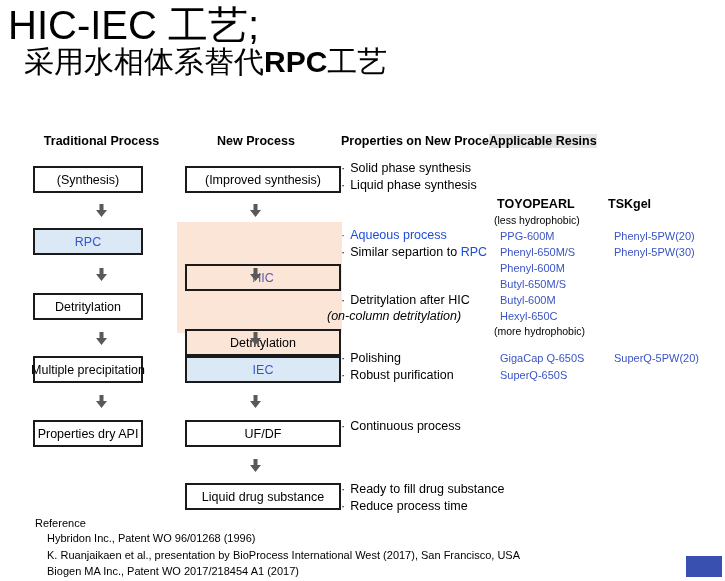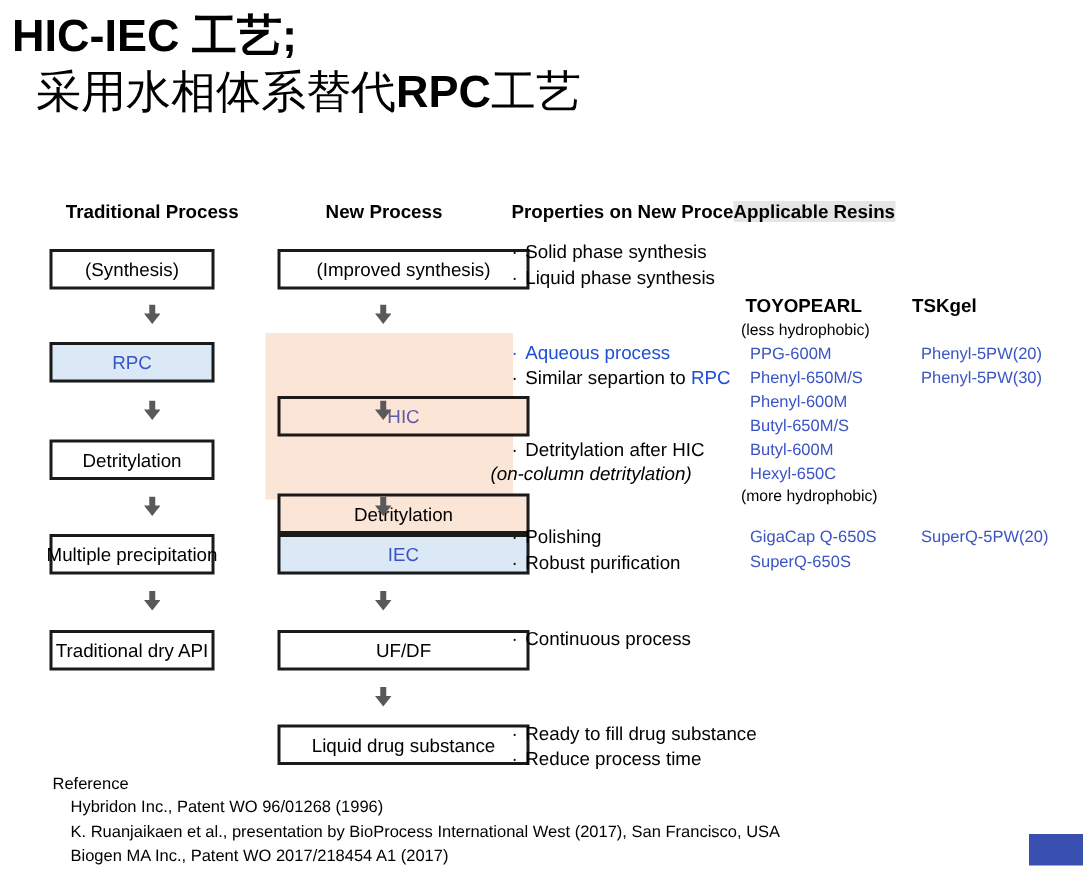--- a/index.html
+++ b/index.html
@@ -1,34 +1,34 @@
 <!DOCTYPE html>
 <html><head>
 <meta charset="utf-8">
 <style>
   html,body{margin:0;padding:0;background:#fff;}
   .slide{
     position:relative;width:725px;height:581px;background:#ffffff;overflow:hidden;
     font-family:"Liberation Sans","DejaVu Sans",sans-serif;color:#000;
   }
-  .title1{position:absolute;left:8px;top:8px;font-size:30px;font-weight:bold;line-height:34px;white-space:nowrap;}
+  .title1{position:absolute;left:8px;top:8px;font-size:40px;font-weight:normal;line-height:34px;white-space:nowrap;}
   .title2{position:absolute;left:8px;top:46px;font-size:30px;line-height:32px;white-space:nowrap;margin-left:16px;}
   .title2 .b{font-weight:bold;}
   .colhead{position:absolute;top:134px;font-size:12.5px;font-weight:bold;line-height:14px;white-space:nowrap;}
   .colhead.c1{left:33px;width:137px;text-align:center;}
   .colhead.c2{left:185px;width:142px;text-align:center;}
   .colhead.c3{left:341px;width:148px;overflow:hidden;}
   .colhead.c4{left:489px;background:#e5e5e5;}
   .highlight{position:absolute;left:177px;top:222px;width:165px;height:111px;background:#fbe5d6;}
   .box{
     position:absolute;height:27px;box-sizing:border-box;border:2px solid #1a1a1a;background:#fff;
     display:flex;align-items:center;justify-content:center;font-size:12.5px;white-space:nowrap;
   }
   .box.c1{left:33px;width:110px;}
-  .box.c2{left:185px;width:168px;}
+  .box.c2{left:185px;width:156px;}
   .box.blue{background:#dbe9f7;color:#3b54c4;}
   .box.peach{background:#fbe5d6;margin-top:36px;}
   .box.peach.accent{color:#5f5aa8;}
   .arrow{position:absolute;width:11px;height:13px;}
   .pline{position:absolute;left:341px;font-size:12.5px;line-height:13px;white-space:nowrap;}
   .pline.bulleted::before{content:"·";margin-right:5px;}
   .pline.nobullet{left:327px;font-style:italic;}
   .red{color:#1d4ed8;}
   .rhead{position:absolute;font-size:12.5px;font-weight:bold;line-height:13px;white-space:nowrap;}
   .rnote{position:absolute;font-size:10.5px;line-height:12px;white-space:nowrap;}
@@ -49,21 +49,21 @@
   <div class="colhead c2">New Process</div>
   <div class="colhead c3">Properties on New Process</div>
   <div class="colhead c4">Applicable Resins</div>
 
   <div class="highlight"></div>
 
   <div class="box c1" style="top:166px">(Synthesis)</div>
   <div class="box c1 blue" style="top:228px">RPC</div>
   <div class="box c1" style="top:293px">Detritylation</div>
   <div class="box c1" style="top:356px">Multiple precipitation</div>
-  <div class="box c1" style="top:420px">Traditional dry API</div>
+  <div class="box c1" style="top:420px">Properties dry API</div>
 
   <div class="arrow" style="left:96px;top:203px"><svg width="11" height="13" viewBox="0 0 11 13">
         <path d="M3.5 0h4v6h3.5L5.5 13 0 6h3.5z" fill="#595959"></path>
       </svg></div>
   <div class="arrow" style="left:96px;top:267px"><svg width="11" height="13" viewBox="0 0 11 13">
         <path d="M3.5 0h4v6h3.5L5.5 13 0 6h3.5z" fill="#595959"></path>
       </svg></div>
   <div class="arrow" style="left:96px;top:331px"><svg width="11" height="13" viewBox="0 0 11 13">
         <path d="M3.5 0h4v6h3.5L5.5 13 0 6h3.5z" fill="#595959"></path>
       </svg></div>

